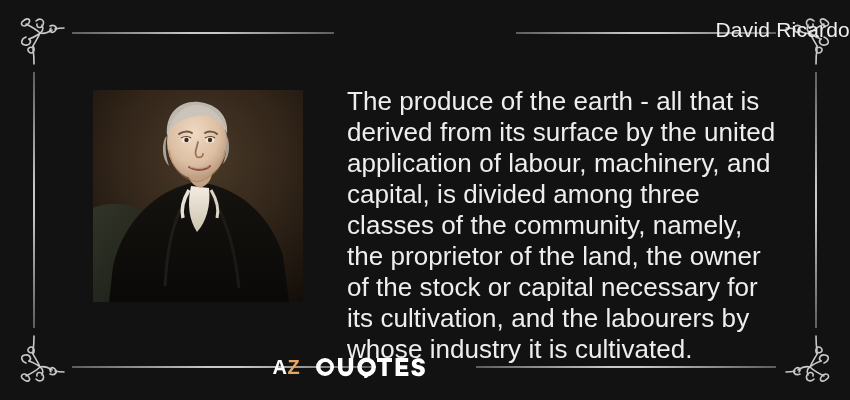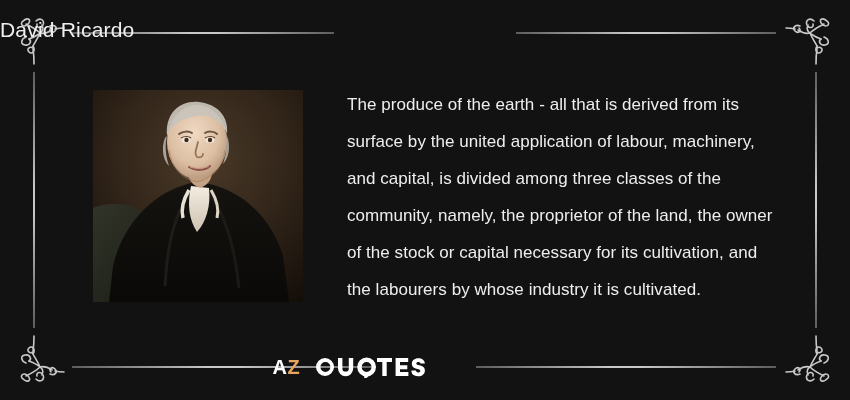--- a/index.html
+++ b/index.html
@@ -45,21 +45,21 @@
   .rule-bottom-r  { bottom: 32px; left: 476px; width: 300px; }
   .rule-left      { top: 72px; left: 33px;  height: 256px; }
   .rule-right     { top: 72px; right: 33px; height: 256px; }
 
   
   #author-title {
     position: absolute;
     top: 18px;
     left: 0;
     width: 850px;
-    text-align: left;
+    text-align: right;
     color: #efefef;
     font-size: 21px;
     letter-spacing: 0.2px;
     font-weight: 400;
   }
 
   
   #portrait {
     position: absolute;
     left: 93px;
@@ -71,22 +71,22 @@
   }
   #portrait svg { display: block; width: 210px; height: 212px; }
 
   
   #quote-text {
     position: absolute;
     left: 347px;
     top: 86px;
     width: 432px;
     color: #eeeeee;
-    font-size: 17px;
-    line-height: 37px;
+    font-size: 26px;
+    line-height: 31px;
     font-weight: 400;
     letter-spacing: 0.05px;
   }
 
   
   #brand-logo {
     position: absolute;
     left: 0;
     bottom: 22px;
     width: 698px;

